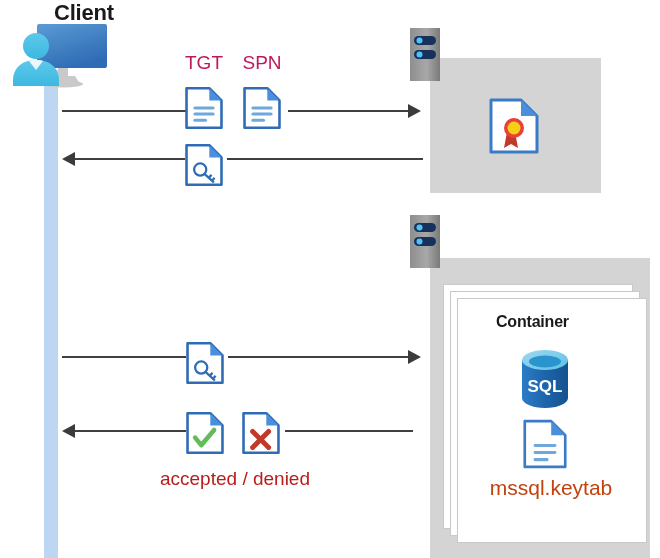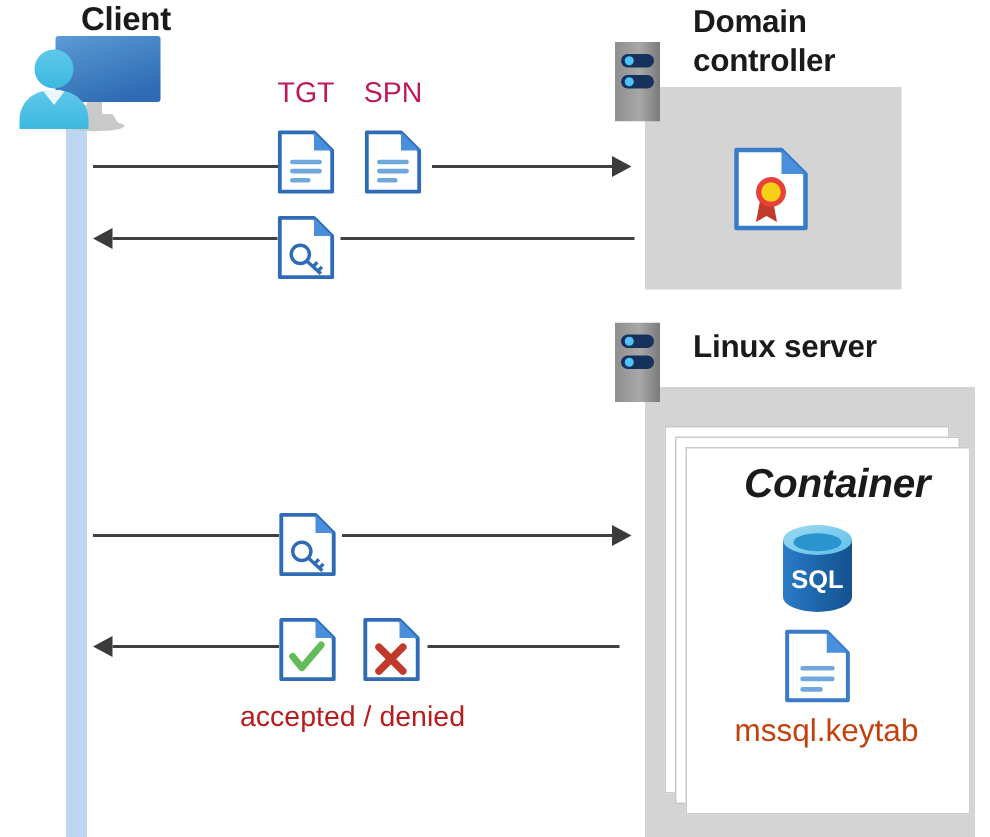--- a/index.html
+++ b/index.html
@@ -10,21 +10,21 @@
   
   .abs{position:absolute;}
 
   
   .title{
     font-weight:bold;color:#1a1a1a;letter-spacing:-0.2px;
   }
   .title-client{left:54px;top:0px;font-size:22px;line-height:26px;}
   .title-dc{left:462px;top:2px;font-size:21px;line-height:26px;font-weight:bold;}
   .title-linux{left:462px;top:219px;font-size:21px;line-height:26px;font-weight:bold;}
-  .title-container{left:496px;top:310px;font-size:27px;line-height:24px;font-weight:bold;font-style:italic;}
+  .title-container{left:496px;top:310px;font-size:16px;line-height:24px;font-weight:bold;}
 
   
   .lifeline{left:44px;top:70px;width:14px;height:488px;background:#bdd7f2;}
 
   
   .client-icon{left:8px;top:22px;width:102px;height:66px;}
 
   
   .server-icon{width:30px;height:53px;}
   .dc-server{left:410px;top:28px;}
@@ -101,24 +101,20 @@
         </linearGradient>
       </defs>
       <rect x="0" y="0" width="30" height="53" fill="url(#srvGrad)"></rect>
       <rect x="4" y="8" width="22" height="9" rx="4.5" fill="#16325c"></rect>
       <circle cx="9.5" cy="12.5" r="3" fill="#4fc3f7"></circle>
       <rect x="4" y="22" width="22" height="9" rx="4.5" fill="#16325c"></rect>
       <circle cx="9.5" cy="26.5" r="3" fill="#4fc3f7"></circle>
     </svg>
   </div>
 
-  <div class="abs title title-dc">
-    <div>Domain</div>
-    <div>controller</div>
-  </div>
 
   <div class="abs" style="left:489px;top:98px;">
     <svg width="50" height="56" viewBox="0 0 50 56" xmlns="http://www.w3.org/2000/svg">
       <path d="M2 2 h30 l16 16 v36 h-46 z" fill="#ffffff" stroke="#3a7bc8" stroke-width="3" stroke-linejoin="round"></path>
       <path d="M32 2 v16 h16 z" fill="#4a8fdb"></path>
 
       <path d="M18 34 l-3 16 l7 -4 l7 4 l-3 -16 z" fill="#c0392b"></path>
       <circle cx="25" cy="30" r="10" fill="#e8413a"></circle>
       <circle cx="25" cy="30" r="6.5" fill="#f5d016"></circle>
     </svg>
@@ -129,21 +125,20 @@
   <div class="abs server-icon linux-server">
     <svg width="30" height="53" viewBox="0 0 30 53" xmlns="http://www.w3.org/2000/svg">
       <rect x="0" y="0" width="30" height="53" fill="url(#srvGrad)"></rect>
       <rect x="4" y="8" width="22" height="9" rx="4.5" fill="#16325c"></rect>
       <circle cx="9.5" cy="12.5" r="3" fill="#4fc3f7"></circle>
       <rect x="4" y="22" width="22" height="9" rx="4.5" fill="#16325c"></rect>
       <circle cx="9.5" cy="26.5" r="3" fill="#4fc3f7"></circle>
     </svg>
   </div>
 
-  <div class="abs title title-linux">Linux server</div>
 
   <div class="abs card card-3"></div>
   <div class="abs card card-2"></div>
   <div class="abs card card-1"></div>
 
   <div class="abs title title-container">Container</div>
 
   <div class="abs" style="left:519px;top:348px;">
     <svg width="52" height="62" viewBox="0 0 52 62" xmlns="http://www.w3.org/2000/svg">
       <defs>

